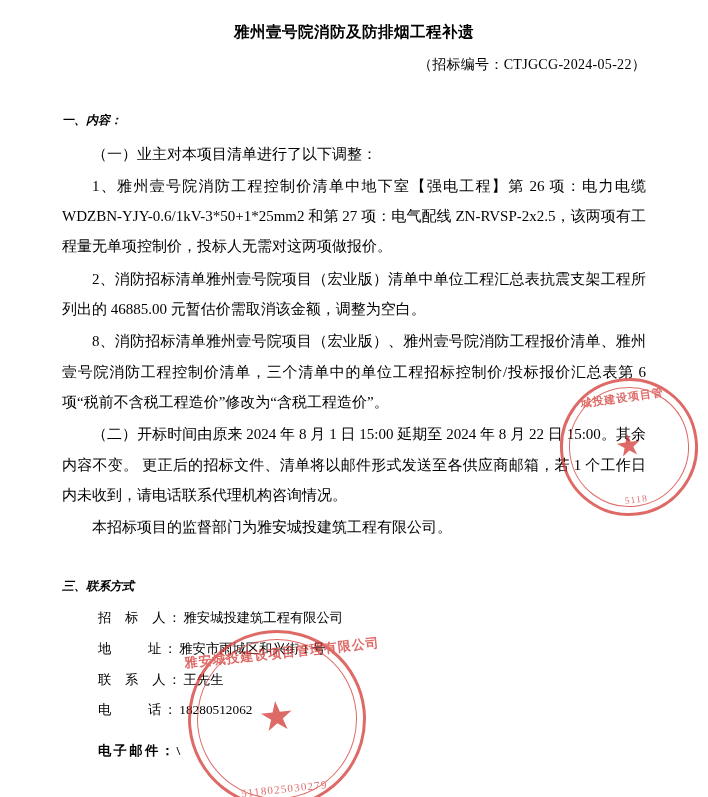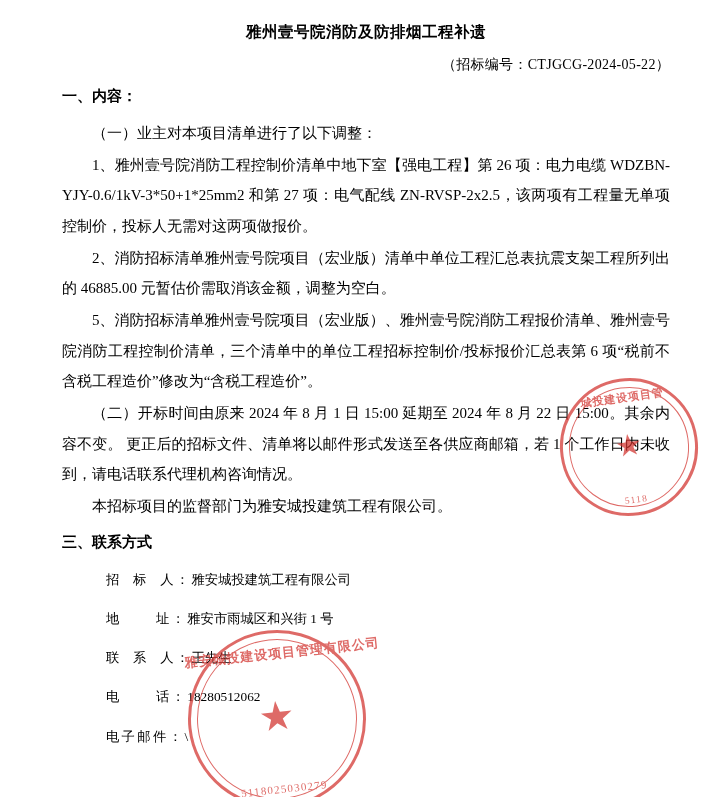--- a/index.html
+++ b/index.html
@@ -13,58 +13,59 @@
     font-family: "Liberation Serif", "DejaVu Serif", serif;
     color: #000000;
     overflow: hidden;
     position: relative;
   }
   .page {
     position: relative;
     width: 708px;
     height: 695px;
     box-sizing: border-box;
-    padding: 14px 38px 0 62px;
+    padding: 14px 62px 0 62px;
   }
   .doc-title {
     text-align: center;
     font-size: 15.5px;
     font-weight: bold;
     letter-spacing: 0.5px;
     margin: 6px 0 0 0;
     line-height: 1.6;
   }
   .doc-subtitle {
     text-align: right;
     font-size: 14px;
     letter-spacing: 0.3px;
     margin: 9px 0 0 0;
     line-height: 1.6;
   }
   .section-heading {
-    font-size: 15px;
+    font-size: 12px;
     font-weight: bold;
-    margin: 8px 0 8px 0;
+    margin: 34px 0 8px 0;
     line-height: 1.7;
+    font-style: italic;
   }
   .para {
     font-size: 15px;
     line-height: 2.02;
     text-align: justify;
     text-justify: inter-ideograph;
     margin: 0 0 2px 0;
     text-indent: 2em;
   }
   .para.flush {
     text-indent: 0;
   }
   .contact-line {
     font-size: 13.3px;
     line-height: 2.02;
-    margin: 12px;
+    margin: 4px;
     padding-left: 2.4em;
     white-space: pre;
   }
   .label-sp {
     letter-spacing: 0.18em;
   }
   
   .seal {
     position: absolute;
     border-radius: 50%;
@@ -144,32 +145,32 @@
 
 <div class="page">
 
   <div class="doc-title">雅州壹号院消防及防排烟工程补遗</div>
   <div class="doc-subtitle">（招标编号：CTJGCG-2024-05-22）</div>
 
   <div class="section-heading">一、内容：</div>
   <p class="para">（一）业主对本项目清单进行了以下调整：</p>
   <p class="para">1、雅州壹号院消防工程控制价清单中地下室【强电工程】第 26 项：电力电缆 WDZBN-YJY-0.6/1kV-3*50+1*25mm2 和第 27 项：电气配线 ZN-RVSP-2x2.5，该两项有工程量无单项控制价，投标人无需对这两项做报价。</p>
   <p class="para">2、消防招标清单雅州壹号院项目（宏业版）清单中单位工程汇总表抗震支架工程所列出的 46885.00 元暂估价需取消该金额，调整为空白。</p>
-  <p class="para">5、消防招标清单雅州壹号院项目（宏业版）、雅州壹号院消防工程报价清单、雅州壹号院消防工程控制价清单，三个清单中的单位工程招标控制价/投标报价汇总表第 6 项“税前不含税工程造价”修改为“含税工程造价”。</p>
+  <p class="para">8、消防招标清单雅州壹号院项目（宏业版）、雅州壹号院消防工程报价清单、雅州壹号院消防工程控制价清单，三个清单中的单位工程招标控制价/投标报价汇总表第 6 项“税前不含税工程造价”修改为“含税工程造价”。</p>
   <p class="para">（二）开标时间由原来 2024 年 8 月 1 日 15:00 延期至 2024 年 8 月 22 日 15:00。其余内容不变。 更正后的招标文件、清单将以邮件形式发送至各供应商邮箱，若 1 个工作日内未收到，请电话联系代理机构咨询情况。</p>
 
   <p class="para">本招标项目的监督部门为雅安城投建筑工程有限公司。</p>
 
   <div class="section-heading">三、联系方式</div>
 
   <p class="contact-line"><span class="label-sp">招  标  人：</span><span>雅安城投建筑工程有限公司</span></p>
   <p class="contact-line"><span class="label-sp">地      址：</span><span>雅安市雨城区和兴街 1 号</span></p>
   <p class="contact-line"><span class="label-sp">联  系  人：</span><span>王先生</span></p>
   <p class="contact-line"><span class="label-sp">电      话：</span><span>18280512062</span></p>
-  <p class="contact-line" style="margin-top:14px;"><span class="label-sp">电子邮件：</span><span>\</span></p>
+  <p class="contact-line" style="margin-top:14px;font-weight:bold;"><span class="label-sp">电子邮件：</span><span>\</span></p>
   <p class="contact-line" style="margin-top:22px;"></p>
 
   <div class="seal seal-1">
     <div class="seal-ring-inner"></div>
     <div class="seal-text-top">城投建设项目管</div>
     <div class="seal-star">★</div>
     <div class="seal-text-bottom">5118</div>
   </div>
 
   <div class="seal seal-2">

